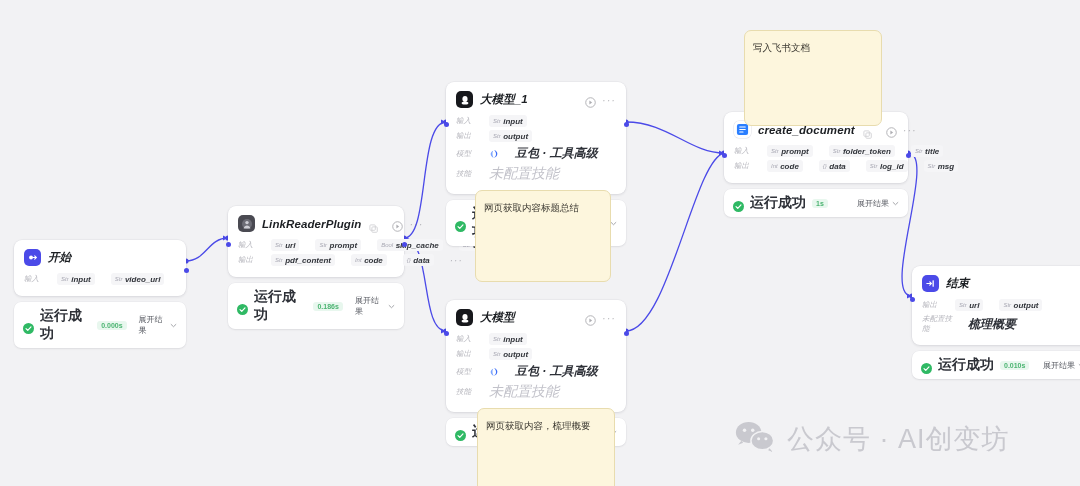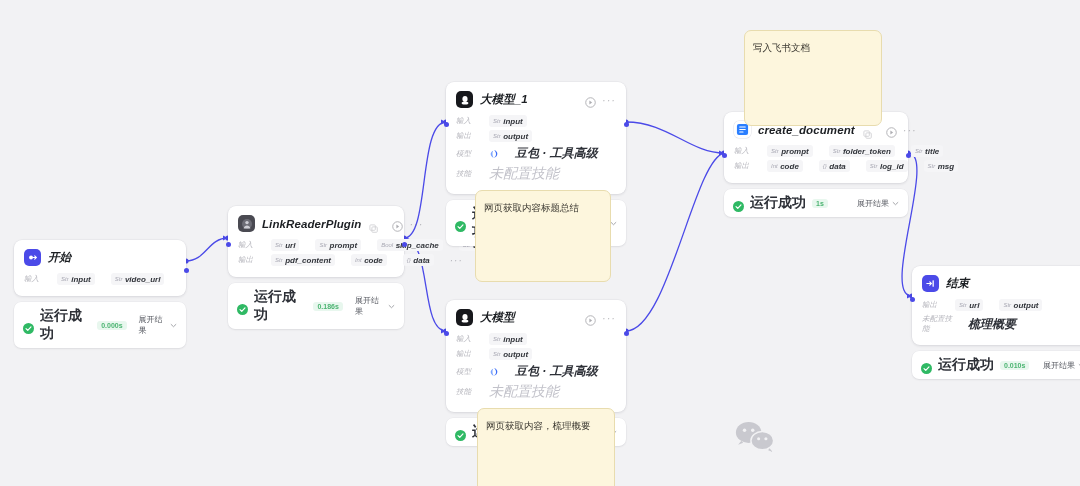--- a/index.html
+++ b/index.html
@@ -486,15 +486,16 @@
         <ellipse cx="15" cy="13" rx="14" ry="11.5" fill="#c9c9cf"></ellipse>
         <path d="M7 22l-3.5 4.5 5.5-2.2z" fill="#c9c9cf"></path>
         <circle cx="10.5" cy="10.5" r="1.9" fill="#f2f2f4"></circle>
         <circle cx="19.5" cy="10.5" r="1.9" fill="#f2f2f4"></circle>
         <ellipse cx="30" cy="22" rx="12.5" ry="10" fill="#c9c9cf" stroke="#f2f2f4" stroke-width="1.6"></ellipse>
         <path d="M38 30.5l3.5 4-5-2z" fill="#c9c9cf"></path>
         <circle cx="26" cy="20" r="1.7" fill="#f2f2f4"></circle>
         <circle cx="34" cy="20" r="1.7" fill="#f2f2f4"></circle>
       </svg>
     </span>
+    <span class="wtxt">公众号 · AI创变坊</span>
   </div>
 
 </div>
 
 </body></html>

